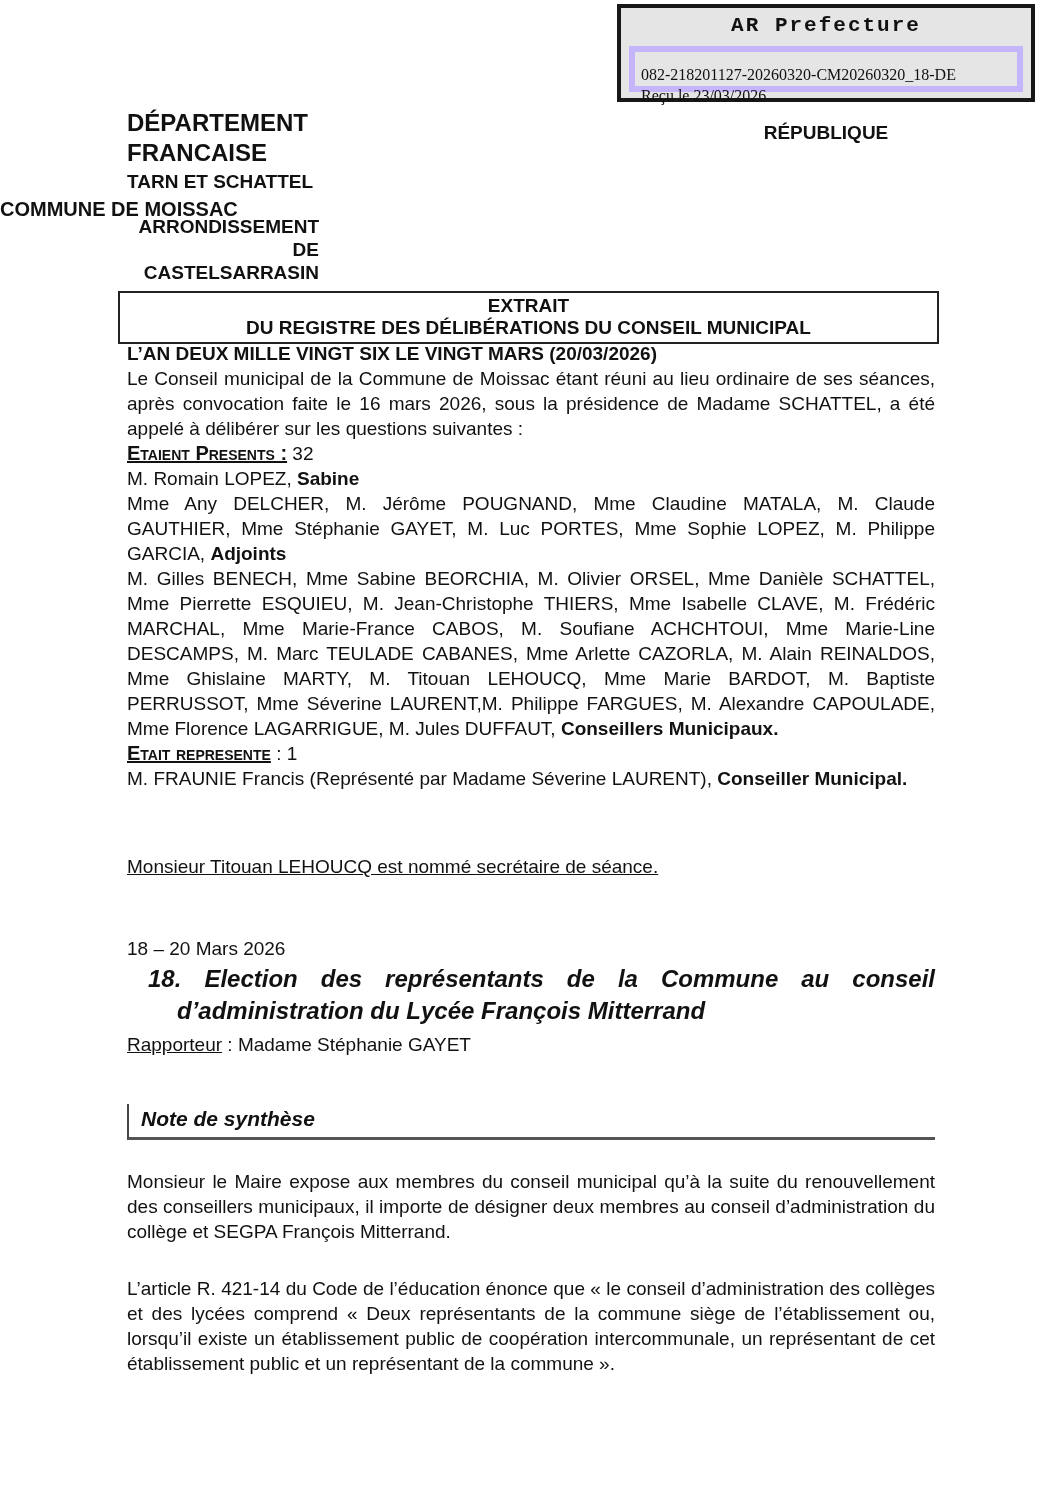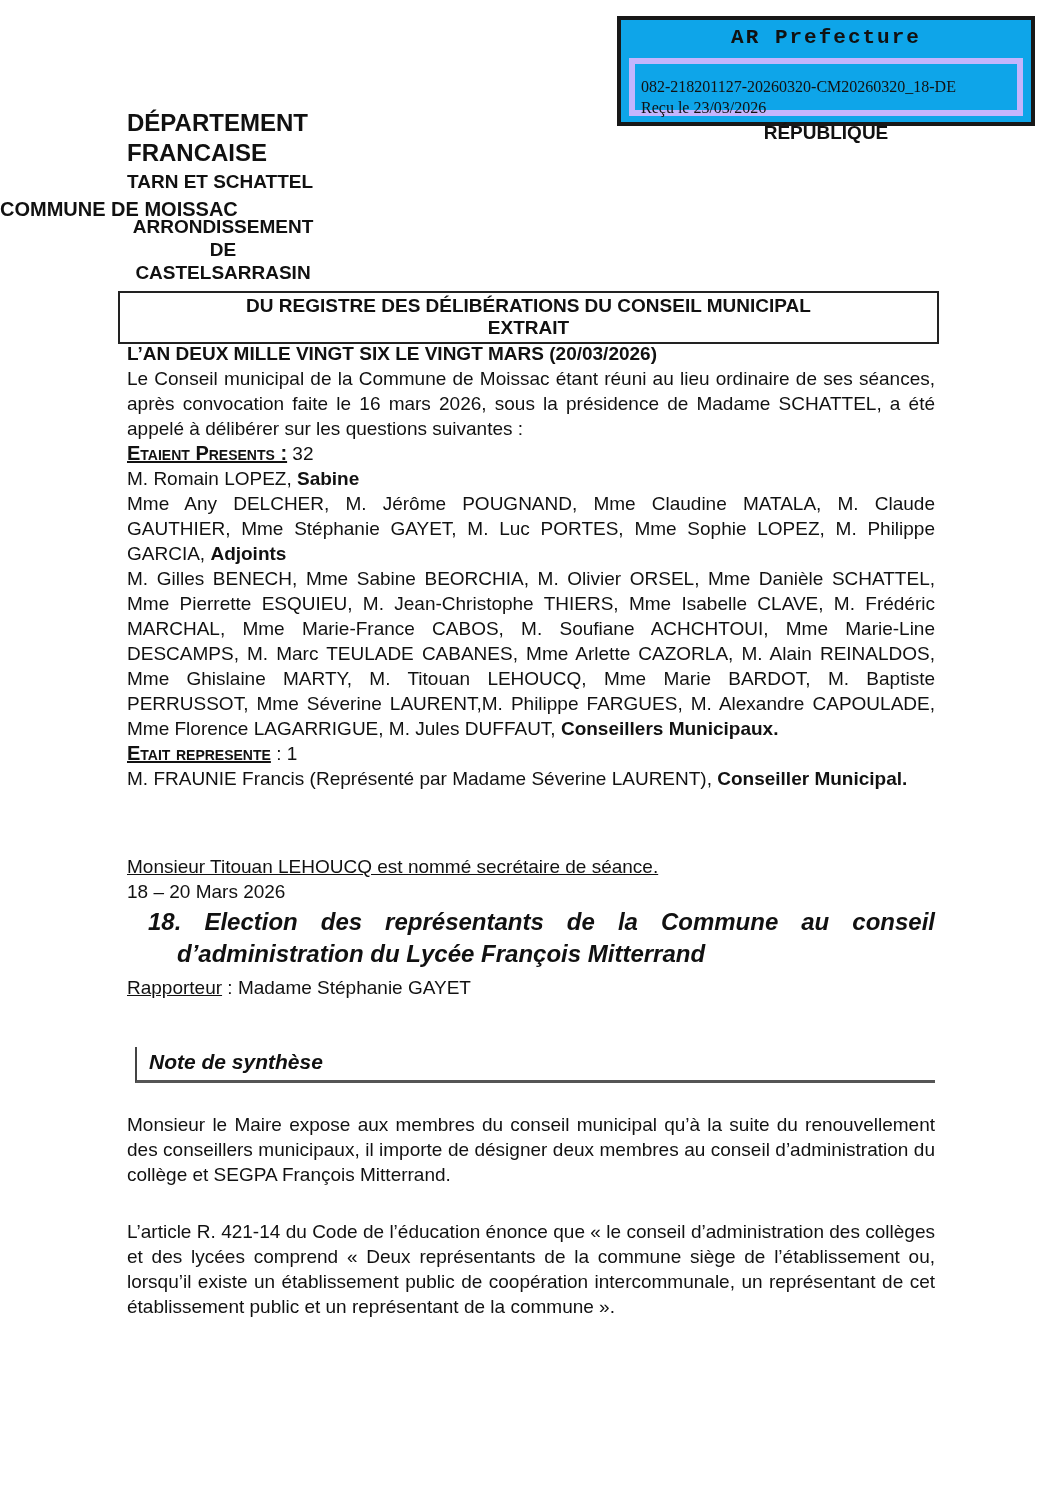--- a/index.html
+++ b/index.html
@@ -6,40 +6,40 @@
   .page{
     position:relative;
     width:1058px;height:1496px;
     background:#ffffff;
     color:#111;
     font-family:"Liberation Sans", sans-serif;
     overflow:hidden;
   }
   
   .stamp{
-    position:absolute;left:617px;top:16px;width:418px;height:110px;
-    border:4px solid #181818;background:#0ea5e9;box-sizing:border-box;
+    position:absolute;left:617px;top:4px;width:418px;height:98px;
+    border:4px solid #181818;background:#e5e5e5;box-sizing:border-box;
   }
   .stamp-title{
     font-family:"Liberation Mono", monospace;
     font-weight:bold;font-size:21px;text-align:center;
     padding-top:6px;letter-spacing:2px;
   }
   .stamp-inner{
     position:absolute;left:8px;right:8px;top:38px;bottom:6px;
     border:6px solid #c4b5fd;
     font-family:Liberation Serif, serif;
     font-size:16px;line-height:21px;
     padding:12px 6px;box-sizing:border-box;white-space:nowrap;
   }
   
   .hdr-left{position:absolute;left:127px;top:108px;width:200px;}
   .hdr-left .big{font-size:24px;font-weight:bold;line-height:30px;}
   .hdr-left .sub{font-size:19px;font-weight:bold;margin-top:3px;}
-  .arrond{margin-top:22px;text-align:center;font-weight:bold;font-size:19px;line-height:23px;width:192px;}
+  .arrond{margin-top:22px;text-align:right;font-weight:bold;font-size:19px;line-height:23px;width:192px;}
   .republique{
     position:absolute;left:617px;top:122px;width:418px;
     text-align:center;font-size:19px;font-weight:bold;
   }
   .commune{
     position:absolute;left:0;top:198px;width:1058px;
     text-align:left;font-size:20px;font-weight:bold;
   }
   
   .extrait{
@@ -51,32 +51,32 @@
   
   .main{
     position:absolute;left:127px;top:341px;width:808px;
     font-size:19px;line-height:25px;
   }
   .bold{font-weight:bold;}
   .just{text-align:justify;}
   .sc{font-variant:small-caps;font-weight:bold;font-size:20px;}
   .u{text-decoration:underline;}
   .secretaire{margin-top:63px;text-decoration:underline;}
-  .date-range{}
+  .date-range{margin-top:57px;}
   .delib-title{
     margin-top:2px;
     font-size:24px;font-weight:bold;font-style:italic;line-height:32px;
     padding-left:50px;text-indent:-29px;text-align:justify;
   }
   .rapporteur{margin-top:5px;}
   .note-heading{
     margin-top:47px;
     border-left:2px solid #444;border-bottom:3px solid #555;
     padding:2px 0 6px 12px;
-    font-size:21px;font-weight:bold;font-style:italic;margin-left:8px;
+    font-size:21px;font-weight:bold;font-style:italic;
   }
   .note-p1{margin-top:29px;}
   .note-p2{margin-top:32px;}
 </style>
 </head>
 <body>
 
 <div class="page">
 
   <div class="stamp">
@@ -95,22 +95,22 @@
       <div>ARRONDISSEMENT</div>
       <div>DE</div>
       <div>CASTELSARRASIN</div>
     </div>
   </div>
 
   <div class="republique">RÉPUBLIQUE</div>
   <div class="commune">COMMUNE DE MOISSAC</div>
 
   <div class="extrait">
+    <div>EXTRAIT</div>
     <div>DU REGISTRE DES DÉLIBÉRATIONS DU CONSEIL MUNICIPAL</div>
-    <div>EXTRAIT</div>
   </div>
 
   <div class="main">
 
     <div class="bold">L’AN DEUX MILLE VINGT SIX LE VINGT MARS (20/03/2026)</div>
 
     <div class="just">Le Conseil municipal de la Commune de Moissac étant réuni au lieu ordinaire de ses séances, après convocation faite le 16 mars 2026, sous la présidence de Madame SCHATTEL, a été appelé à délibérer sur les questions suivantes :</div>
 
     <div><span class="sc u">Etaient Presents :</span><span> 32</span></div>
 

